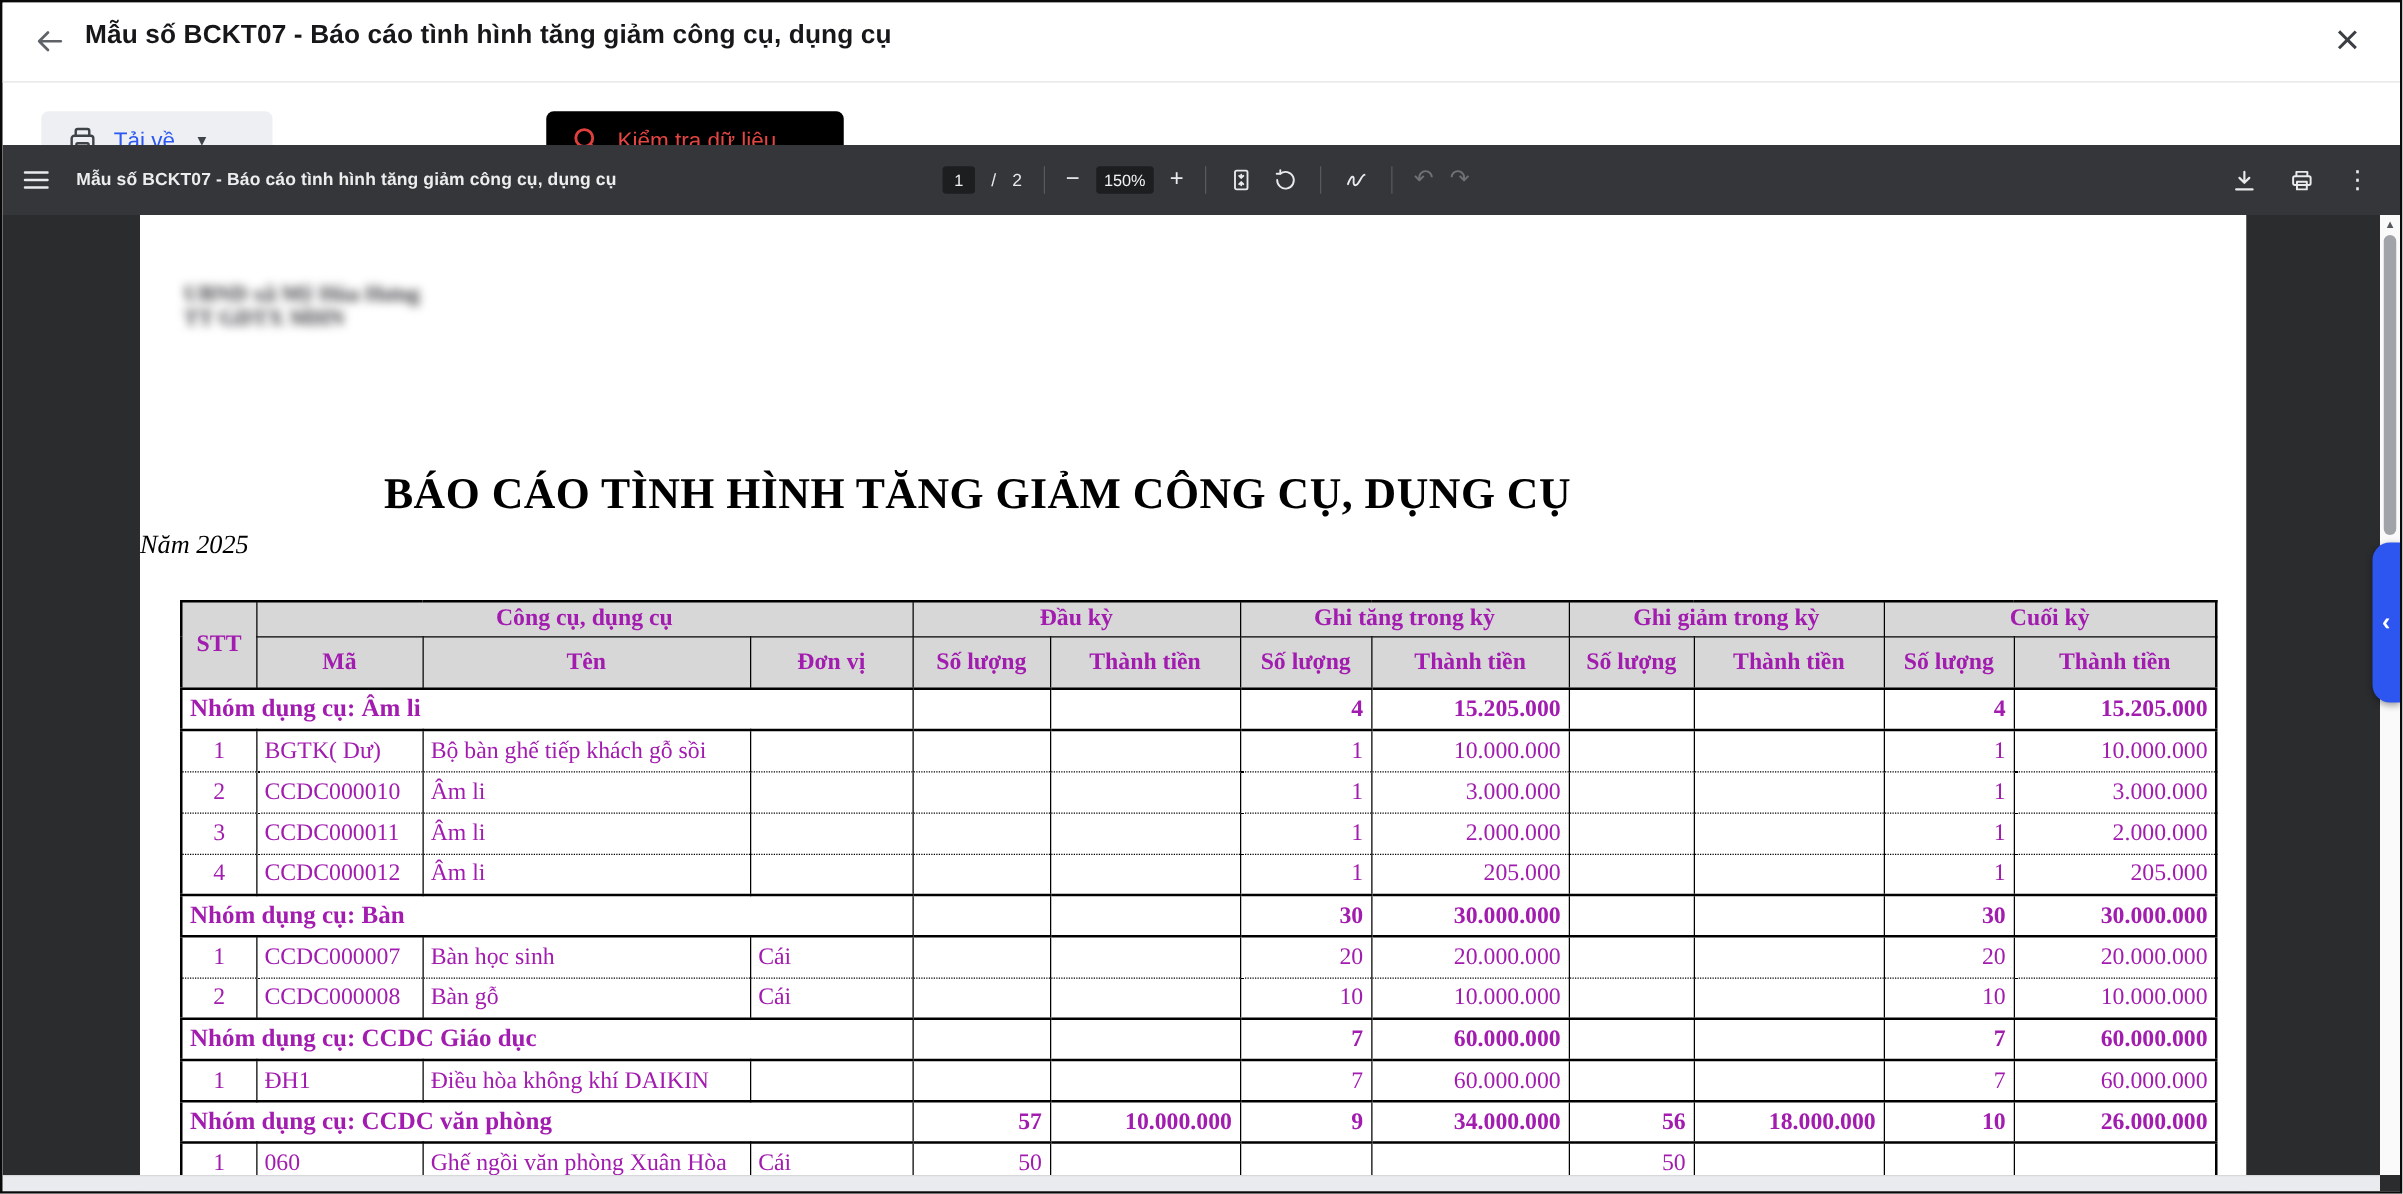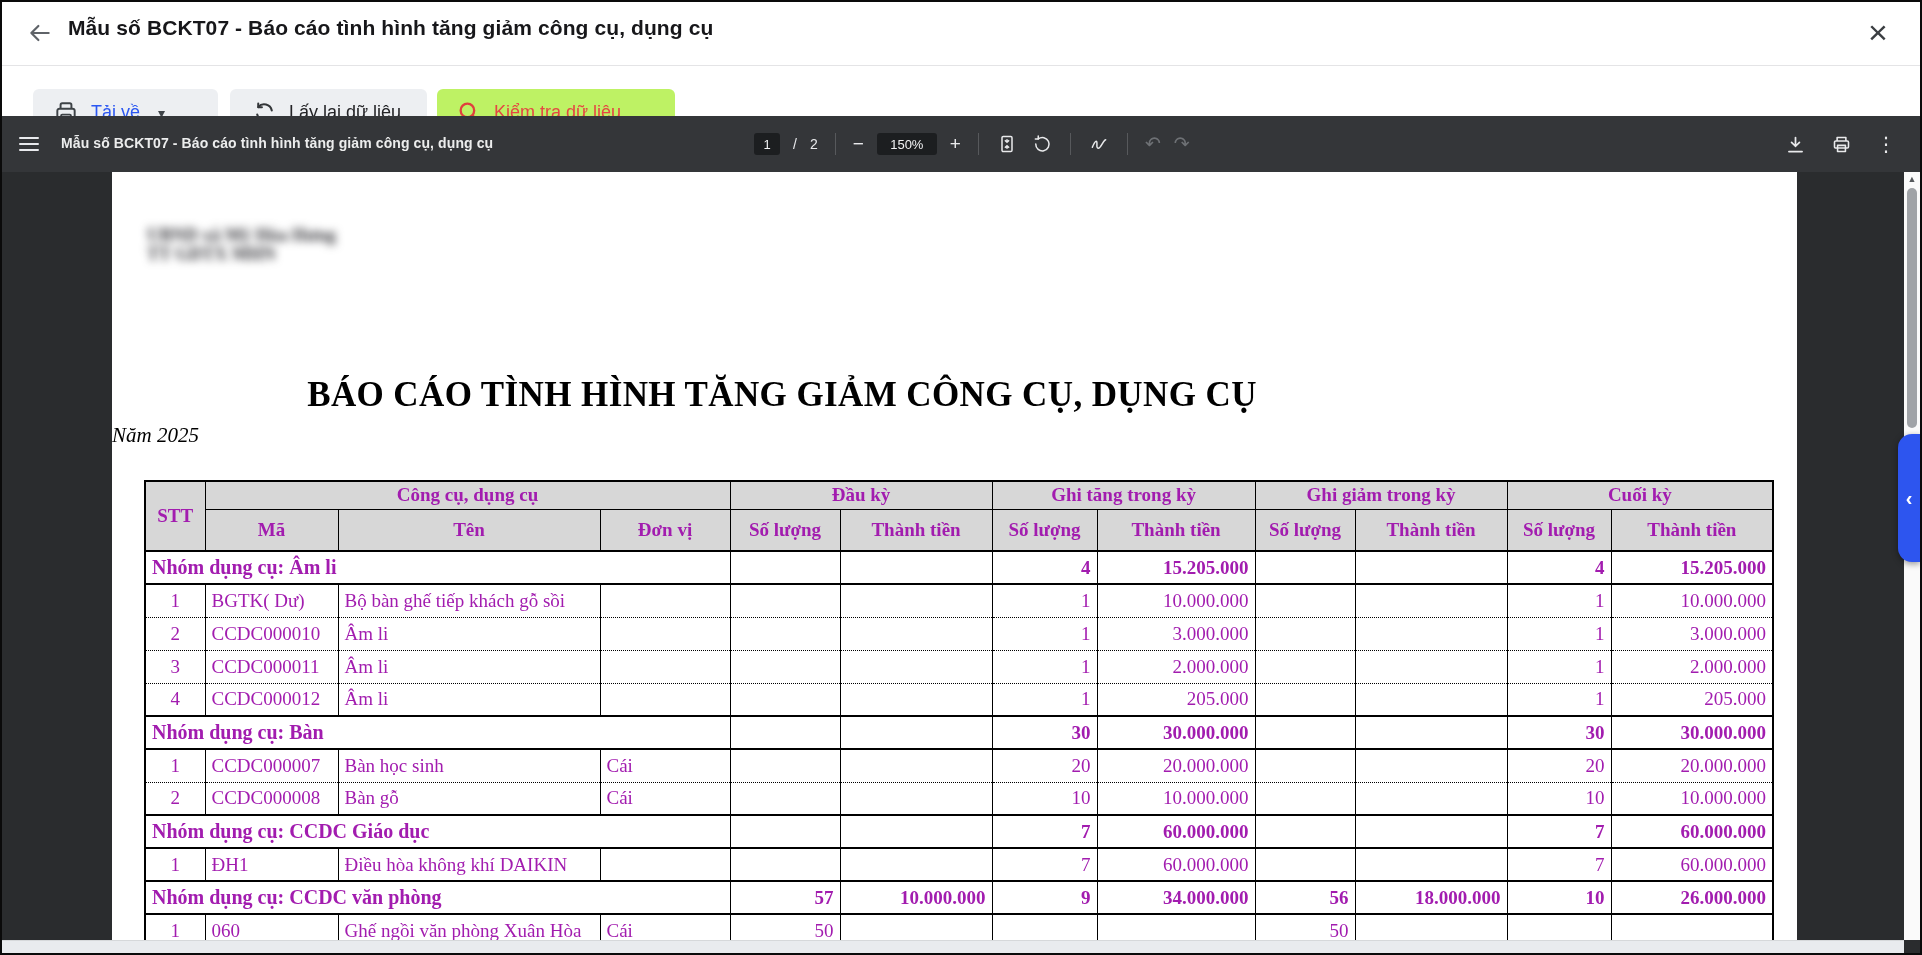--- a/index.html
+++ b/index.html
@@ -21,41 +21,41 @@
                cursor:pointer; font-weight:400; }
 
   
   .actionbar { position:absolute; left:18px; top:65px; width:100%; height:49px; background:#fff;margin-top:20px; }
   .chip { position:absolute; top:2px; height:47px; background:#edeff2;
           border:none; border-radius:6px 6px 0 0; display:flex; align-items:center;
           cursor:pointer; font-family:inherit; }
   .chip svg { flex:0 0 auto; }
   .chip-dl    { left:13px;  width:185px; padding:0 16px 0 20px; gap:12px; }
   .chip-rel   { left:210px; width:197px; padding:0 14px 0 22px; gap:12px; }
-  .chip-chk   { left:417px; width:238px; padding:0 14px 0 20px; gap:12px; background:#bef264; }
+  .chip-chk   { left:417px; width:238px; padding:0 14px 0 20px; gap:12px; background:#000000; }
   .chip-label { font-size:18px; color:#232326; }
   .lbl-blue { color:#2b57f2; font-weight:500; }
   .lbl-red  { color:#e54643; font-weight:500; }
   .caret { font-size:14px; color:#3f4449; margin-left:6px; }
 
   
   .pdfbar { position:absolute; left:0; top:114px; width:100%; height:56px;
             background:#343639; display:flex; align-items:center; }
   .pb-menu { position:absolute; left:14px; top:16px; width:26px; height:24px; cursor:pointer; }
   .pb-title { position:absolute; left:59px; top:19px; font-size:14px; font-weight:600;
               color:#eceded; letter-spacing:.1px; }
   .pb-center { position:absolute; left:752px; top:0; height:56px;
                display:flex; align-items:center; gap:13px; }
   .pb-right { position:absolute; right:24px; top:0; height:56px;
               display:flex; align-items:center; gap:24px; }
   .pb-sep { width:1px; height:22px; background:#57595c; margin:0 4px; }
   .pill { background:#1c1e20; color:#f1f2f3; border:none; border-radius:3px;
           text-align:center; font-family:inherit; }
   .pill-page { width:26px; height:22px; font-size:13px; }
-  .pill-zoom { width:60px; height:22px; font-size:13px; }
+  .pill-zoom { width:46px; height:22px; font-size:13px; }
   .pb-text { color:#e9eaec; font-size:14px; }
   .pb-glyph { color:#e9eaec; font-size:19px; line-height:22px; cursor:pointer;
               background:none; border:none; font-family:inherit; }
   .pb-glyph.disabled { color:#6e7175; }
   .pb-icon { width:22px; height:22px; display:flex; align-items:center;
              justify-content:center; cursor:pointer; background:none; border:none; }
 
   
   .viewer { position:absolute; left:0; top:170px; width:1918px; height:781px;
             background:#2a2c2e; overflow:hidden; }
@@ -120,29 +120,20 @@
 
   <div class="actionbar">
     <button class="chip chip-dl">
       <svg width="26" height="26" viewBox="0 0 24 24" fill="none" stroke="#3e4347" stroke-width="1.8" stroke-linejoin="round">
           <path d="M7 8V4.5A1.5 1.5 0 0 1 8.5 3h7A1.5 1.5 0 0 1 17 4.5V8"></path>
           <rect x="4" y="8" width="16" height="9" rx="2"></rect>
           <rect x="7.5" y="13.5" width="9" height="7" rx="1" fill="#edeff2"></rect>
         </svg>
       <span class="chip-label lbl-blue">Tải về</span>
       <span class="caret">▾</span>
-    </button>
-    <button class="chip chip-rel">
-      <svg width="25" height="25" viewBox="0 0 24 24" fill="none" stroke="#333639" stroke-width="2" stroke-linecap="round">
-          <path d="M19 10a7.5 7.5 0 0 0-13-3.2"></path>
-          <path d="M6 3.5V7h3.5" stroke-linejoin="round"></path>
-          <path d="M5 14a7.5 7.5 0 0 0 13 3.2"></path>
-          <path d="M18 20.5V17h-3.5" stroke-linejoin="round"></path>
-        </svg>
-      <span class="chip-label">Lấy lại dữ liệu</span>
     </button>
     <button class="chip chip-chk">
       <svg width="25" height="25" viewBox="0 0 24 24" fill="none" stroke="#e0403d" stroke-width="2.2" stroke-linecap="round">
           <circle cx="10" cy="10" r="6.5"></circle>
           <path d="M15 15l5.5 5.5"></path>
         </svg>
       <span class="chip-label lbl-red">Kiểm tra dữ liệu</span>
     </button>
   </div>
 

